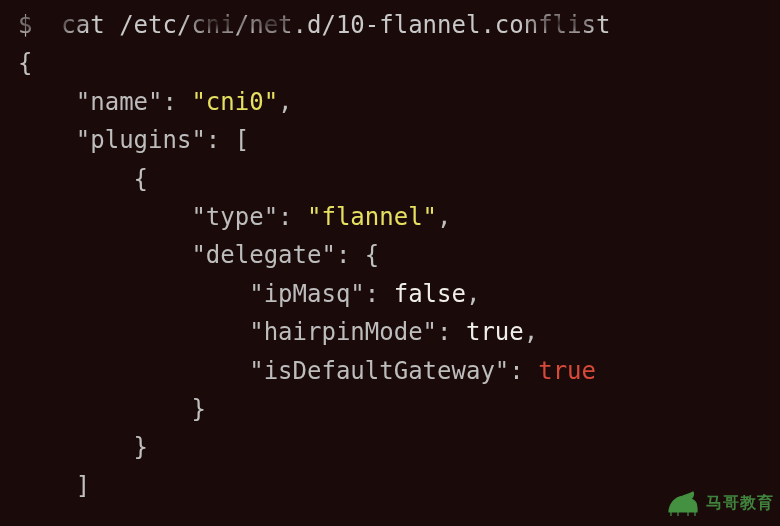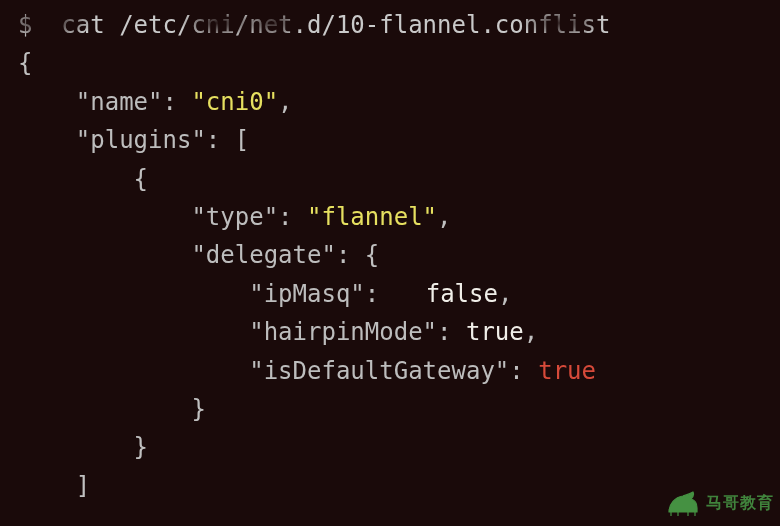--- a/index.html
+++ b/index.html
@@ -13,21 +13,21 @@
     font-family: "Menlo", "Consolas", "DejaVu Sans Mono", monospace;
     font-size: 24px;
     line-height: 1.6;
     color: #d0d0d0;
     padding: 6px 18px 10px 18px;
     position: relative;
   }
   .line { white-space: pre; }
   .key    { color: #bdbdbd; }   
   .str    { color: #e6e060; }   
-  .kw-f   { color: #f0eee8; font-weight: 500; margin-left: 32px; } 
+  .kw-f   { color: #f0eee8; font-weight: 500; } 
   .kw-t1  { color: #f0eee8; font-weight: 500; } 
   .kw-t2  { color: #d74a3a; }   
   .punct  { color: #c0c0c0; }
   .prompt { color: #c9c9c9; }
 
   
   .smudge {
     position: absolute;
     top: 8px; left: 0; right: 0;
     height: 30px;

